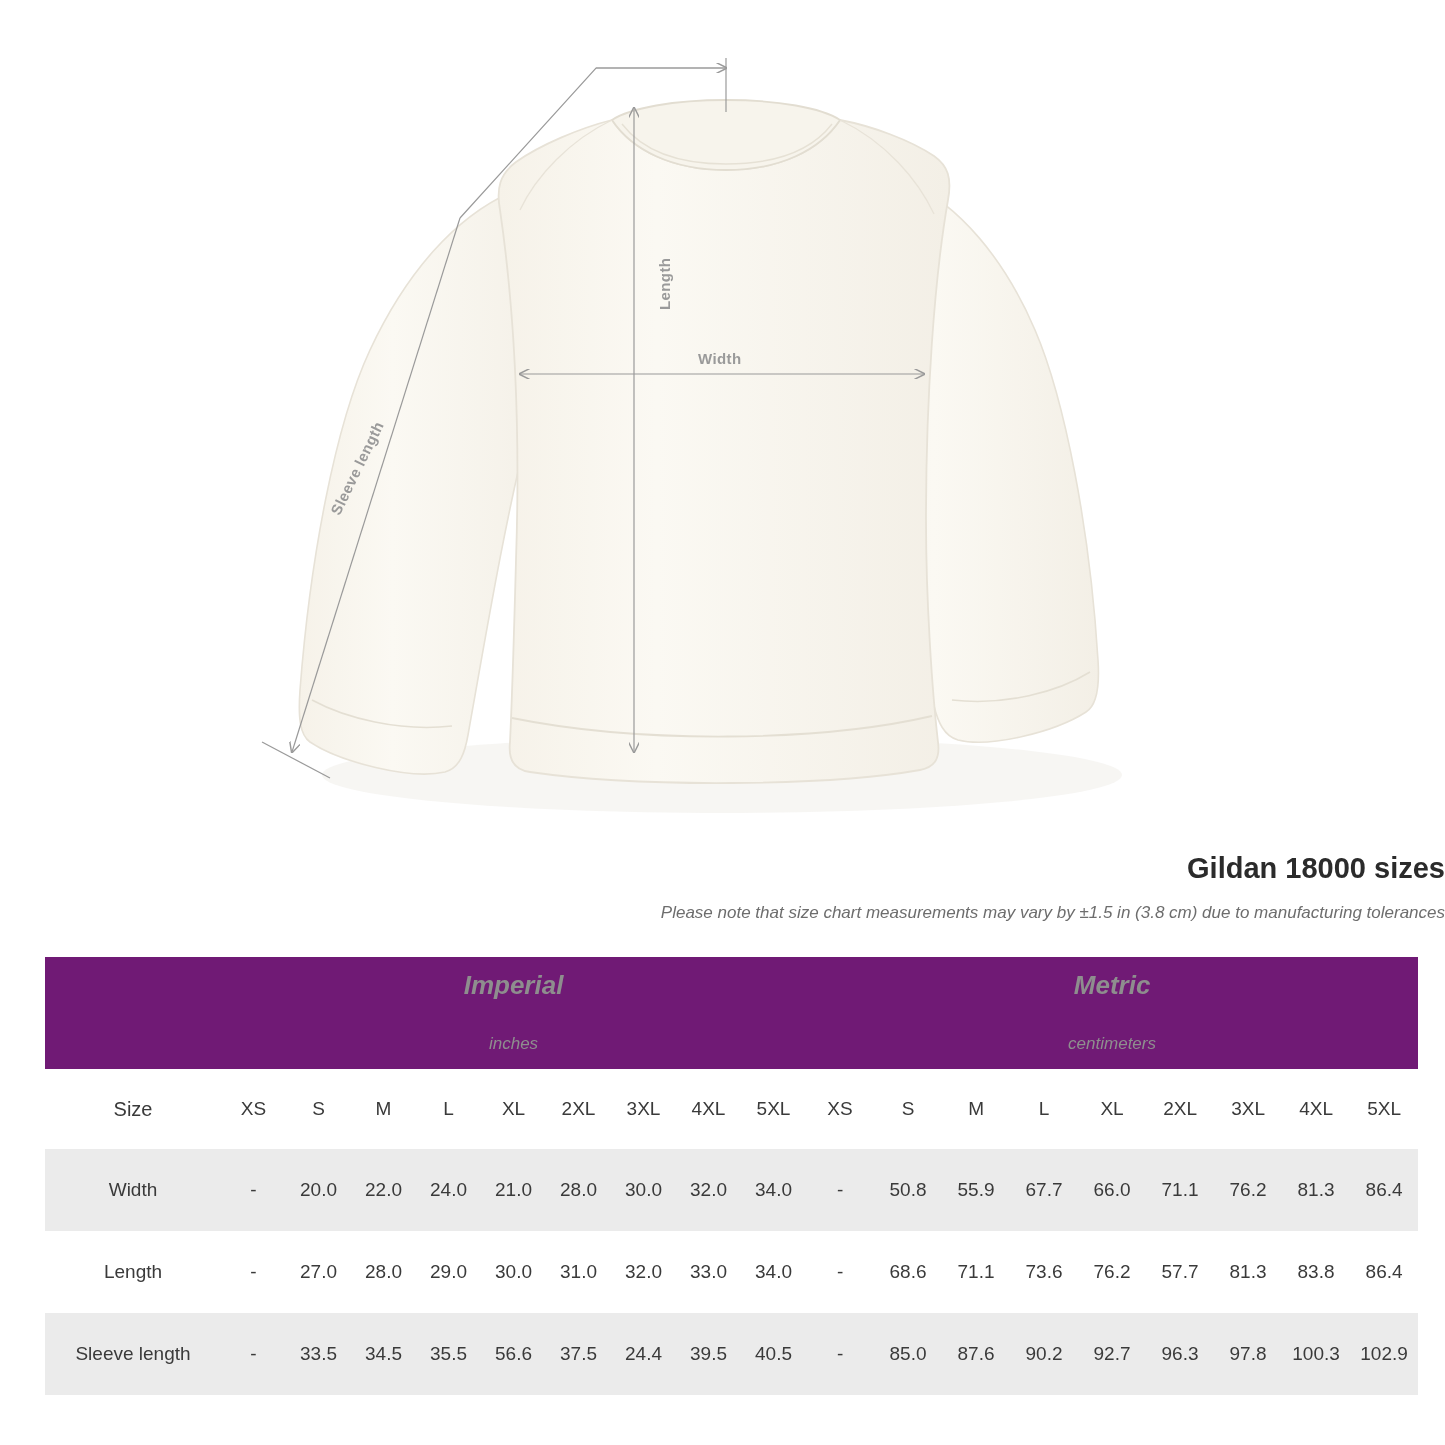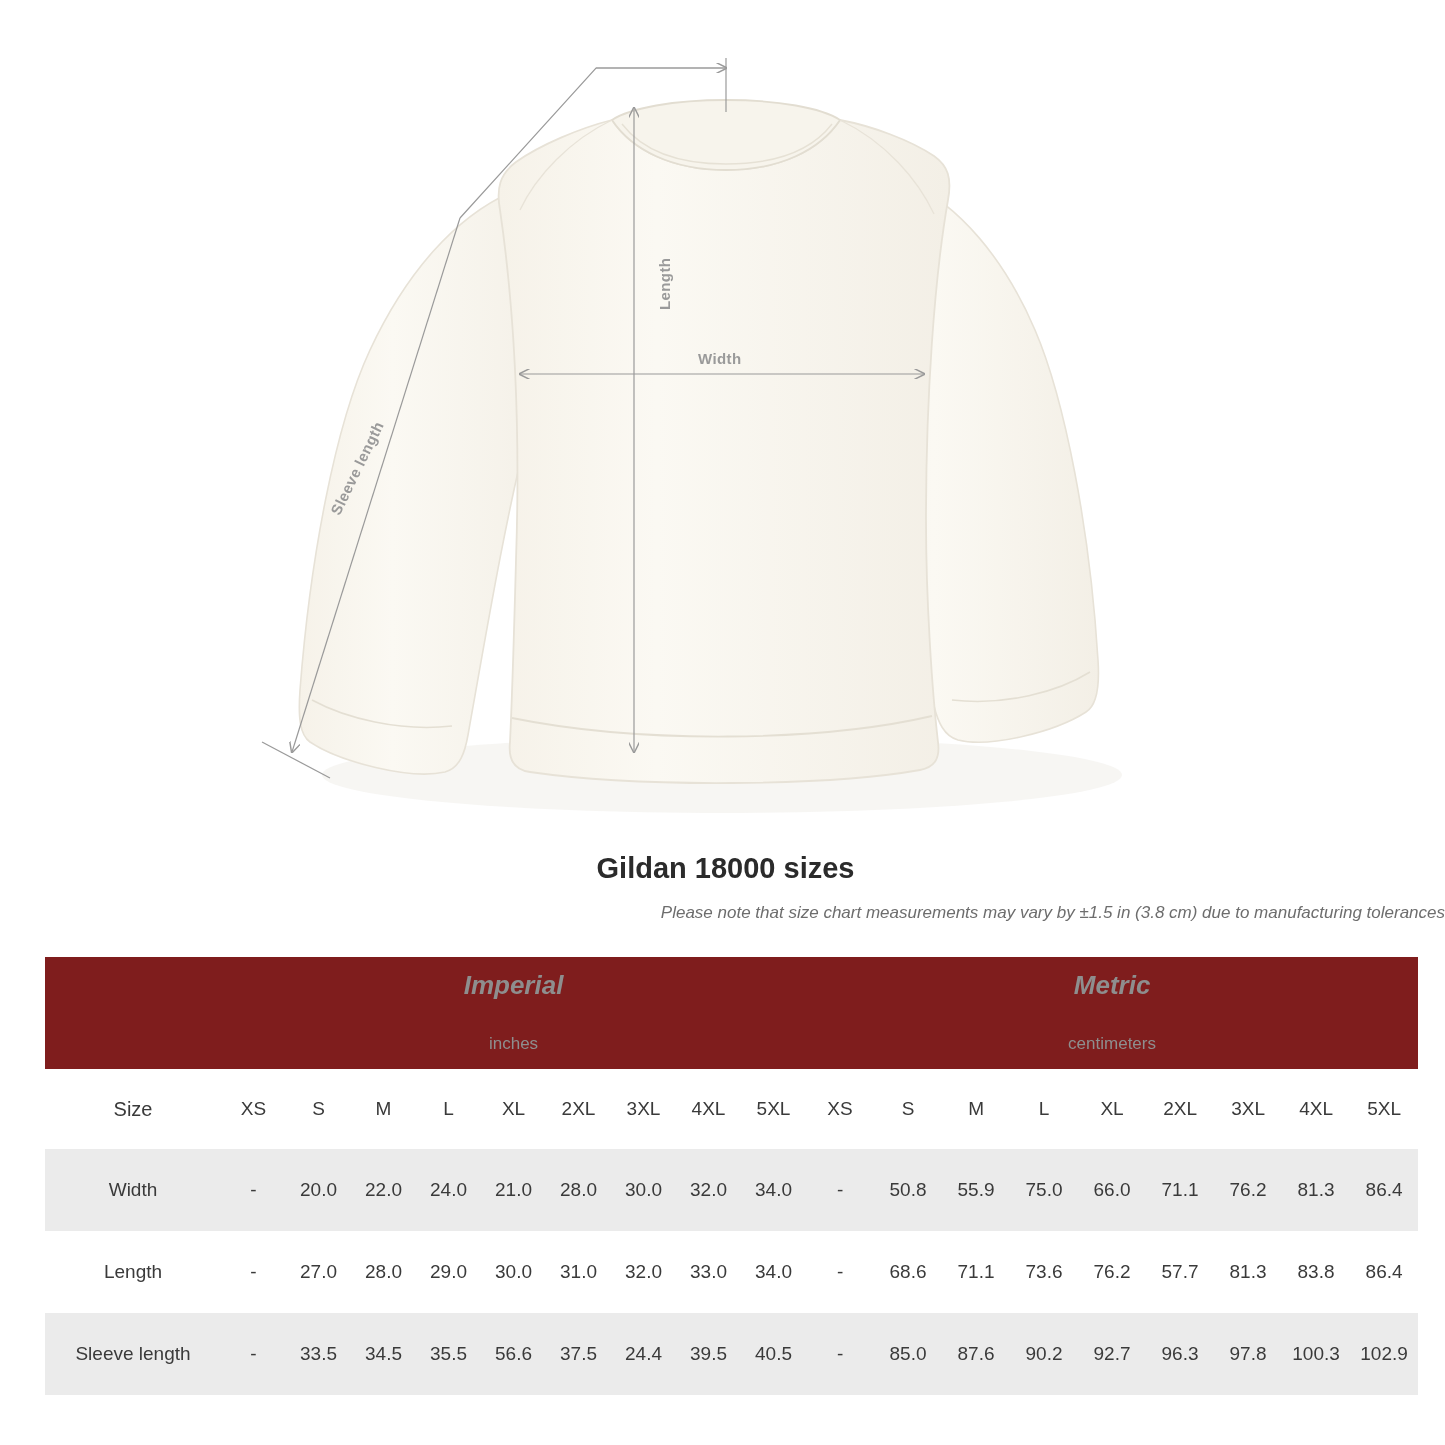--- a/index.html
+++ b/index.html
@@ -44,21 +44,21 @@
     white-space: nowrap;
   }
   .dim-label.sleeve {
     transform: rotate(-64deg);
     transform-origin: left top;
     white-space: nowrap;
   }
 
   
   .chart-title {
-    text-align: center;
+    text-align: right;
     font-size: 29px;
     font-weight: bold;
     color: #2b2b2b;
     margin-top: 22px;
     margin-left: 6px;
   }
   .chart-note {
     text-align: right;
     font-size: 17px;
     font-style: italic;
@@ -77,32 +77,33 @@
   }
   table.size-table td, table.size-table th {
     text-align: center;
     vertical-align: middle;
     font-size: 19px;
     color: #3a3a3a;
     font-weight: normal;
     border: none;
   }
   .unit-head {
-    background: #7f1d1d;
+    background: #701a75;
     height: 112px;
   }
   .unit-head .unit-name {
     font-size: 26px;
     font-style: italic;
     font-weight: bold;
     color: #8e8e8e;
     line-height: 1.25;
   }
   .unit-head .unit-sub {
     font-size: 17px;
+    font-style: italic;
     color: #8e8e8e;
     line-height: 1.6;
     margin-top: 28px;
   }
   .hdr-row td {
     height: 78px;
     font-size: 20px;
     font-weight: bold;
     color: #333333;
     background: #ffffff;
@@ -249,21 +250,21 @@
           <td>22.0</td>
           <td>24.0</td>
           <td>21.0</td>
           <td>28.0</td>
           <td>30.0</td>
           <td>32.0</td>
           <td>34.0</td>
           <td>-</td>
           <td>50.8</td>
           <td>55.9</td>
-          <td>75.0</td>
+          <td>67.7</td>
           <td>66.0</td>
           <td>71.1</td>
           <td>76.2</td>
           <td>81.3</td>
           <td>86.4</td>
         </tr>
 
         <tr class="data-row row-plain">
           <td class="label-col">Length</td>
           <td>-</td>

